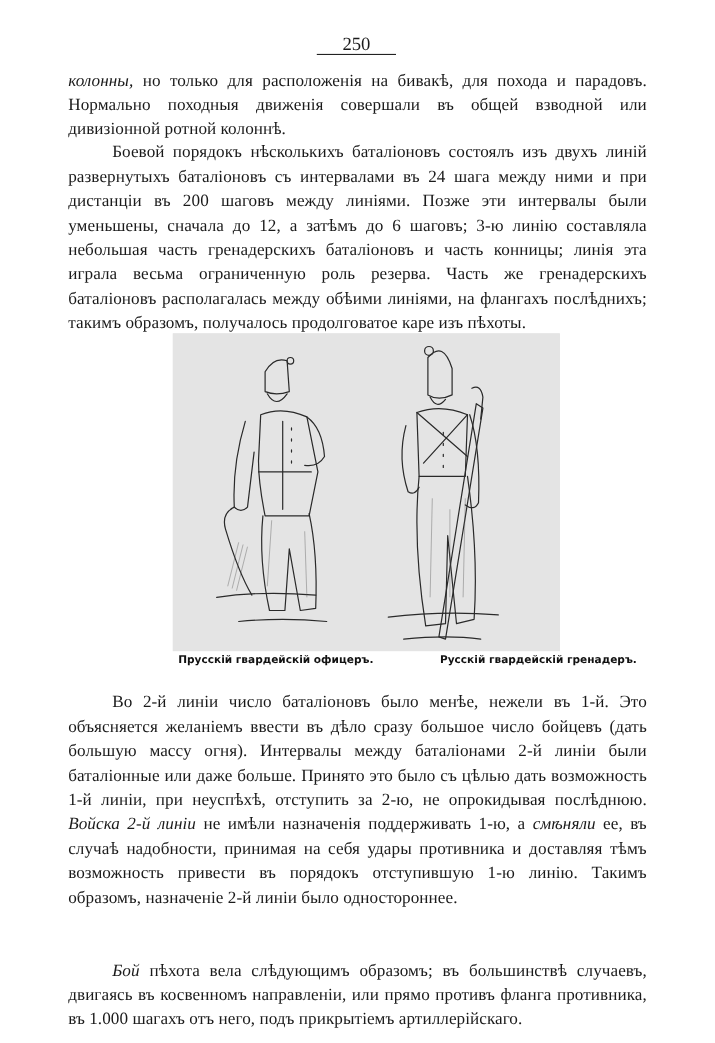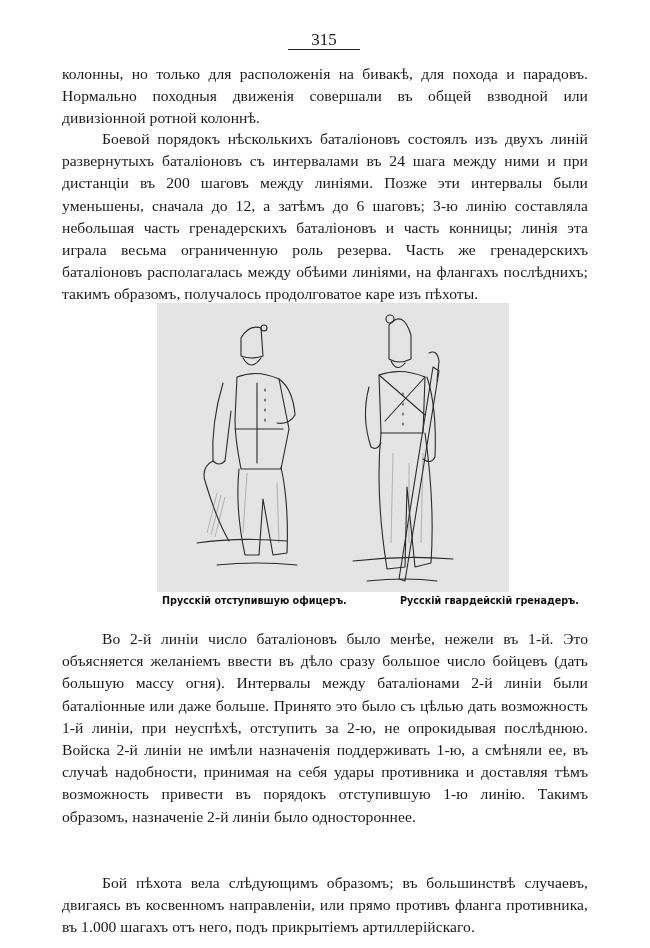--- a/index.html
+++ b/index.html
@@ -2,35 +2,35 @@
 <html><head>
 <meta charset="utf-8">
 <style>
   html, body { margin:0; padding:0; background:#ffffff; }
   body { width:650px; height:948px; position:relative; overflow:hidden; font-family:"DejaVu Serif","Liberation Serif",serif; color:#1a1a1a; }
   .page-num { position:absolute; left:288px; top:31px; width:72px; text-align:center; font-family:"Liberation Serif",serif; font-size:17px; line-height:18px; }
   .page-num-rule { position:absolute; left:288px; top:49px; width:72px; height:0; border-top:1px solid #222; }
   .text-block { position:absolute; left:62px; width:526px; font-family:"Liberation Serif",serif; font-size:15.6px; line-height:22.2px; text-align:justify; letter-spacing:0.05px; }
   .text-block p { margin:0; }
   .indent { text-indent:40px; }
-  .it { }
+  .it { font-style:italic; }
   #block1 { top:63px; }
   #block2 { top:128px; }
   #block3 { top:628px; }
   #block4 { top:872px; }
   .figure { position:absolute; left:157px; top:303px; width:352px; height:289px; background:#e4e4e4; overflow:hidden; }
   .figure svg { display:block; }
   .caption { position:absolute; top:595px; font-family:"DejaVu Sans","Liberation Sans",sans-serif; font-weight:bold; font-size:9.6px; line-height:12px; color:#111; white-space:nowrap; }
   #cap-left { left:162px; }
   #cap-right { left:355px;padding-left:45px; }
 </style>
 </head>
 <body>
 
-<div class="page-num">315</div>
+<div class="page-num">250</div>
 <div class="page-num-rule"></div>
 
 <div id="block1" class="text-block">
   <p><span class="it">колонны,</span><span> но только для расположенія на бивакѣ, для похода и парадовъ. Нормально походныя движенія совершали въ общей взводной или дивизіонной ротной колоннѣ.</span></p>
 </div>
 
 <div id="block2" class="text-block">
   <p class="indent"><span>Боевой порядокъ нѣсколькихъ баталіоновъ состоялъ изъ двухъ линій развернутыхъ баталіоновъ съ интервалами въ 24 шага между ними и при дистанціи въ 200 шаговъ между линіями. Позже эти интервалы были уменьшены, сначала до 12, а затѣмъ до 6 шаговъ; 3-ю линію составляла небольшая часть гренадерскихъ баталіоновъ и часть конницы; линія эта играла весьма ограниченную роль резерва. Часть же гренадерскихъ баталіоновъ располагалась между обѣими линіями, на флангахъ послѣднихъ; такимъ образомъ, получалось продолговатое каре изъ пѣхоты.</span></p>
 </div>
 
@@ -66,21 +66,21 @@
       <path d="M210 278 q40 -4 70 0"></path>
       <path d="M246 90 l0 2 M246 100 l0 2 M246 110 l0 2 M246 120 l0 2"></path>
     </g>
     <g stroke="#555" stroke-width="0.6" opacity="0.6">
       <path d="M60 190 l-10 40 M64 192 l-10 40 M68 194 l-10 40 M90 170 l-4 60 M120 180 l2 60"></path>
       <path d="M236 150 l-2 90 M252 160 l0 80 M266 150 l-2 90"></path>
     </g>
   </svg>
 </div>
 
-<div id="cap-left" class="caption">Прусскій отступившую офицеръ.</div>
+<div id="cap-left" class="caption">Прусскій гвардейскій офицеръ.</div>
 <div id="cap-right" class="caption">Русскій гвардейскій гренадеръ.</div>
 
 <div id="block3" class="text-block">
   <p class="indent"><span>Во 2-й линіи число баталіоновъ было менѣе, нежели въ 1-й. Это объясняется желаніемъ ввести въ дѣло сразу большое число бойцевъ (дать большую массу огня). Интервалы между баталіонами 2-й линіи были баталіонные или даже больше. Принято это было съ цѣлью дать возможность 1-й линіи, при неуспѣхѣ, отступить за 2-ю, не опрокидывая послѣднюю. </span><span class="it">Войска 2-й линіи</span><span> не имѣли назначенія поддерживать 1-ю, а </span><span class="it">смѣняли</span><span> ее, въ случаѣ надобности, принимая на себя удары противника и доставляя тѣмъ возможность привести въ порядокъ отступившую 1-ю линію. Такимъ образомъ, назначеніе 2-й линіи было одностороннее.</span></p>
 </div>
 
 <div id="block4" class="text-block">
   <p class="indent"><span class="it">Бой</span><span> пѣхота вела слѣдующимъ образомъ; въ большинствѣ случаевъ, двигаясь въ косвенномъ направленіи, или прямо противъ фланга противника, въ 1.000 шагахъ отъ него, подъ прикрытіемъ артиллерійскаго.</span></p>
 </div>
 

